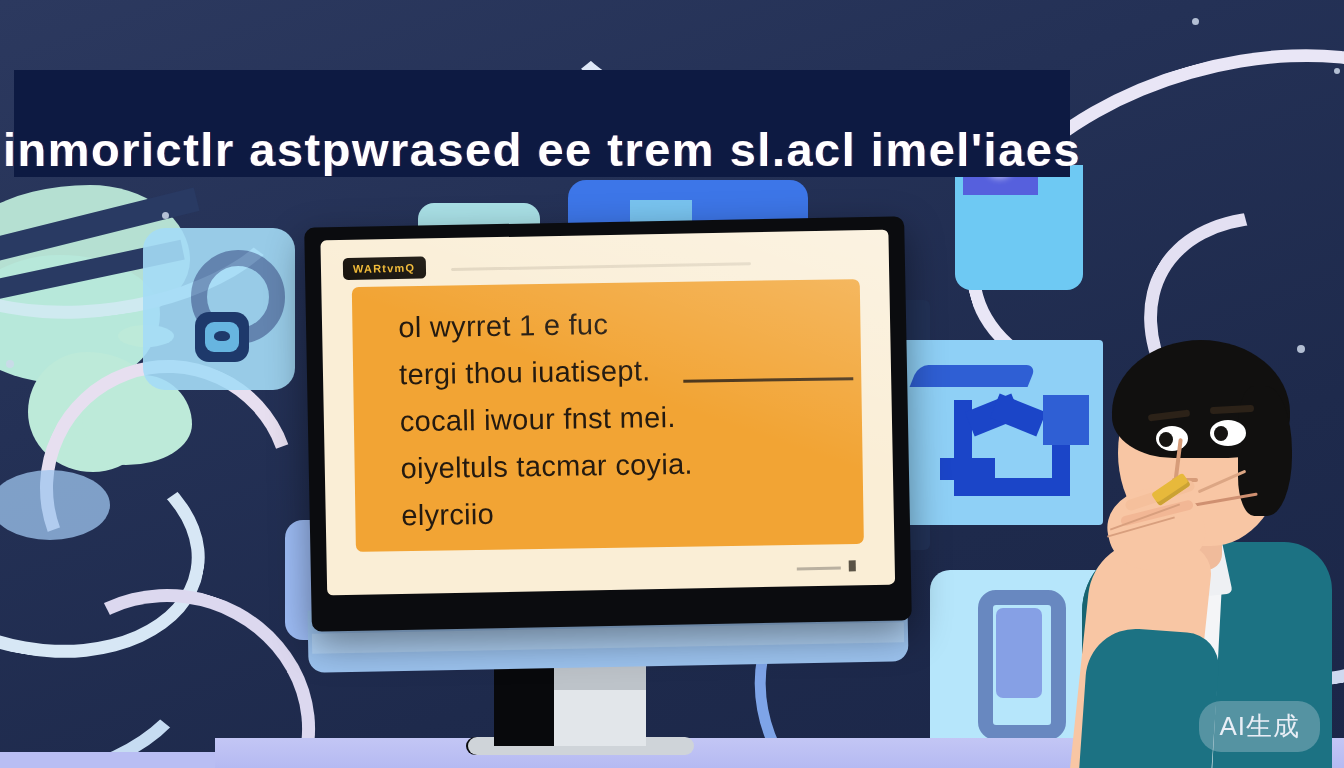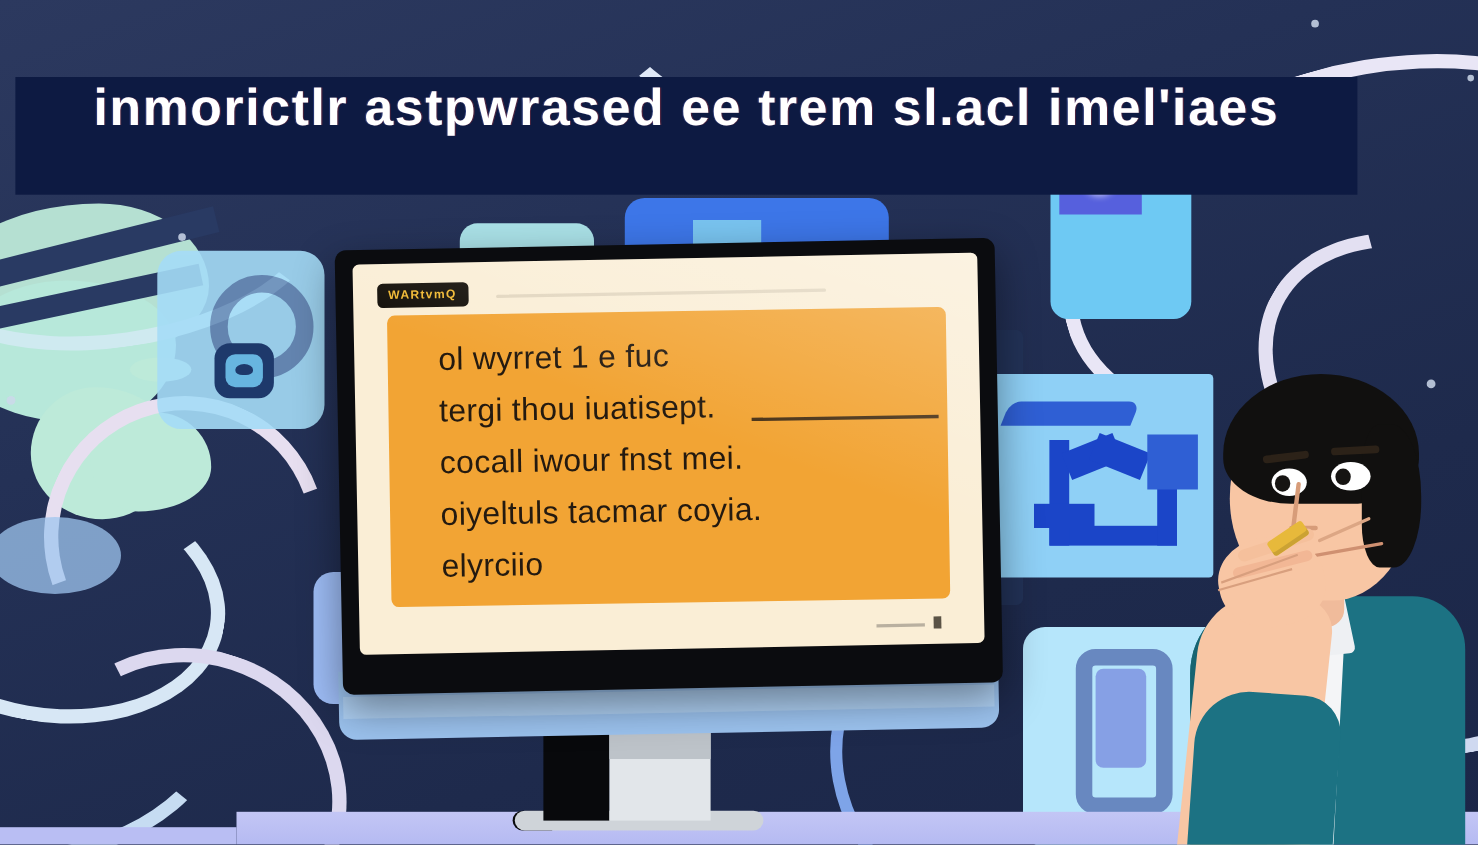--- a/index.html
+++ b/index.html
@@ -615,24 +615,24 @@
     position: absolute; left: 86px; top: 196px;
     width: 70px; height: 2px;
     background: #d89f7e;
     transform: rotate(-16deg);
   }
 
   
   .title-banner {
     position: absolute;
     left: 14px; top: 70px;
-    width: 1220px; height: 107px;
+    width: 1056px; height: 107px;
     background: #0d1a42;
     display: flex;
-    align-items: flex-start;
+    align-items: flex-end;
     justify-content: center;
   }
   .title-text {
     color: #ffffff;
     font-size: 47px;
     font-weight: bold;
     letter-spacing: 1.5px;
     font-family: "Liberation Sans", sans-serif;
     text-shadow: 1px 0 0 rgba(200,60,60,.35), -1px 0 0 rgba(120,140,255,.25);
     white-space: nowrap;
@@ -791,14 +791,15 @@
     <div class="finger2"></div>
     <div class="hand-lines"></div>
     <div class="hand-lines2"></div>
     <div class="pencil"></div>
   </div>
 
   <div class="title-banner">
     <div class="title-text">inmorictlr astpwrased ee trem sl.acl imel'iaes</div>
   </div>
 
+  <div class="watermark">AI生成</div>
 
 </div>
 
 </body></html>

